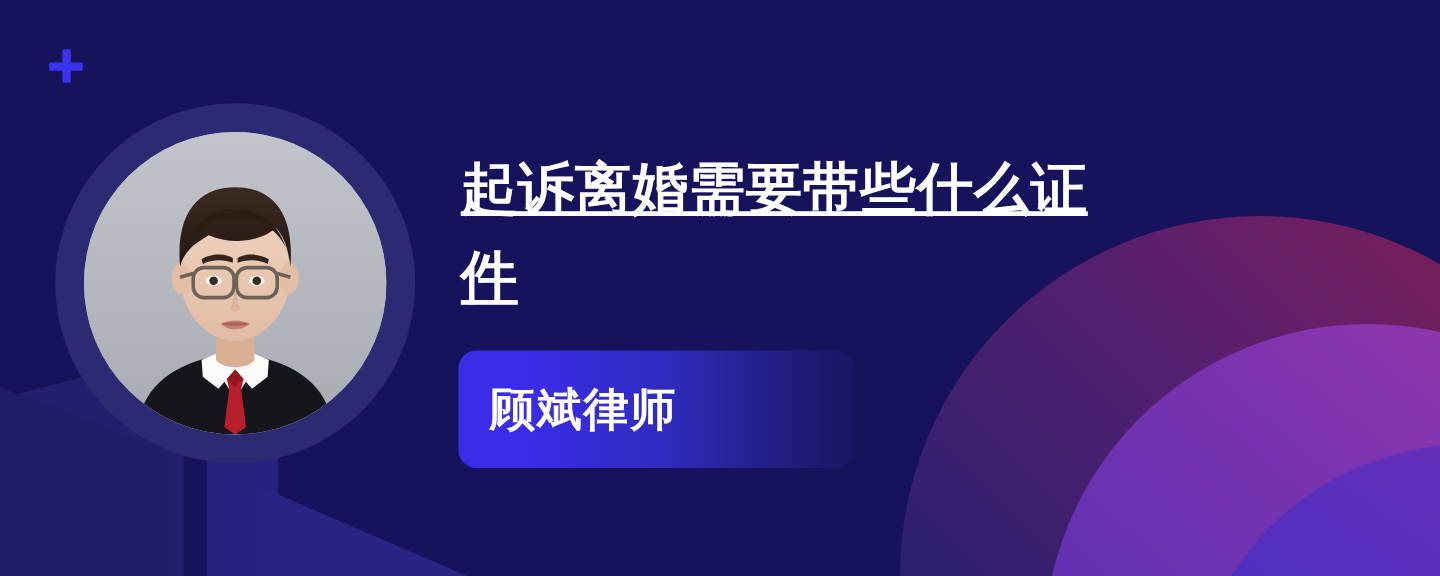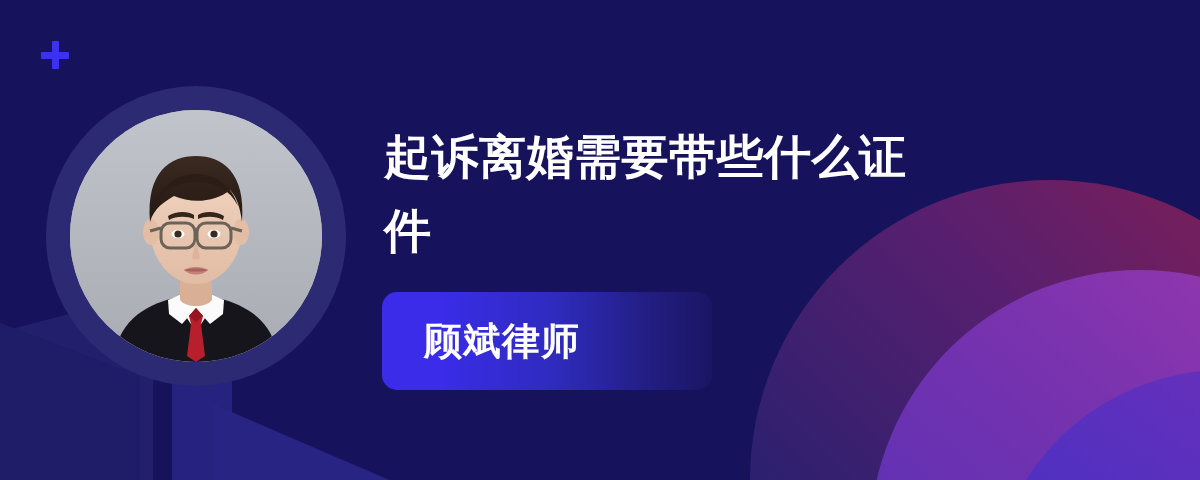--- a/index.html
+++ b/index.html
@@ -146,32 +146,33 @@
     width: 700px;
   }
   .title {
     margin: 0;
     color: #ffffff;
     font-size: 47px;
     line-height: 74px;
     font-weight: 700;
     letter-spacing: 0.5px;
     white-space: nowrap;
+    text-decoration: underline;
   }
   .title .line2 { display: block; }
 
   
   .lawyer-btn {
     position: absolute;
     left: 382px;
     top: 292px;
     width: 330px;
     height: 98px;
     border: 0;
-    padding: 16px;
+    padding: 0;
     border-radius: 15px;
     background: linear-gradient(90deg, #3a2ce8 0%, #3a2ce8 18%, #2f2bbe 52%, #221d80 82%, #1a1663 100%);
     color: #ffffff;
     font-family: "Liberation Sans", "DejaVu Sans", sans-serif;
     font-size: 38px;
     font-weight: 700;
     text-align: left;
     letter-spacing: 1px;
     cursor: pointer;
     display: flex;

